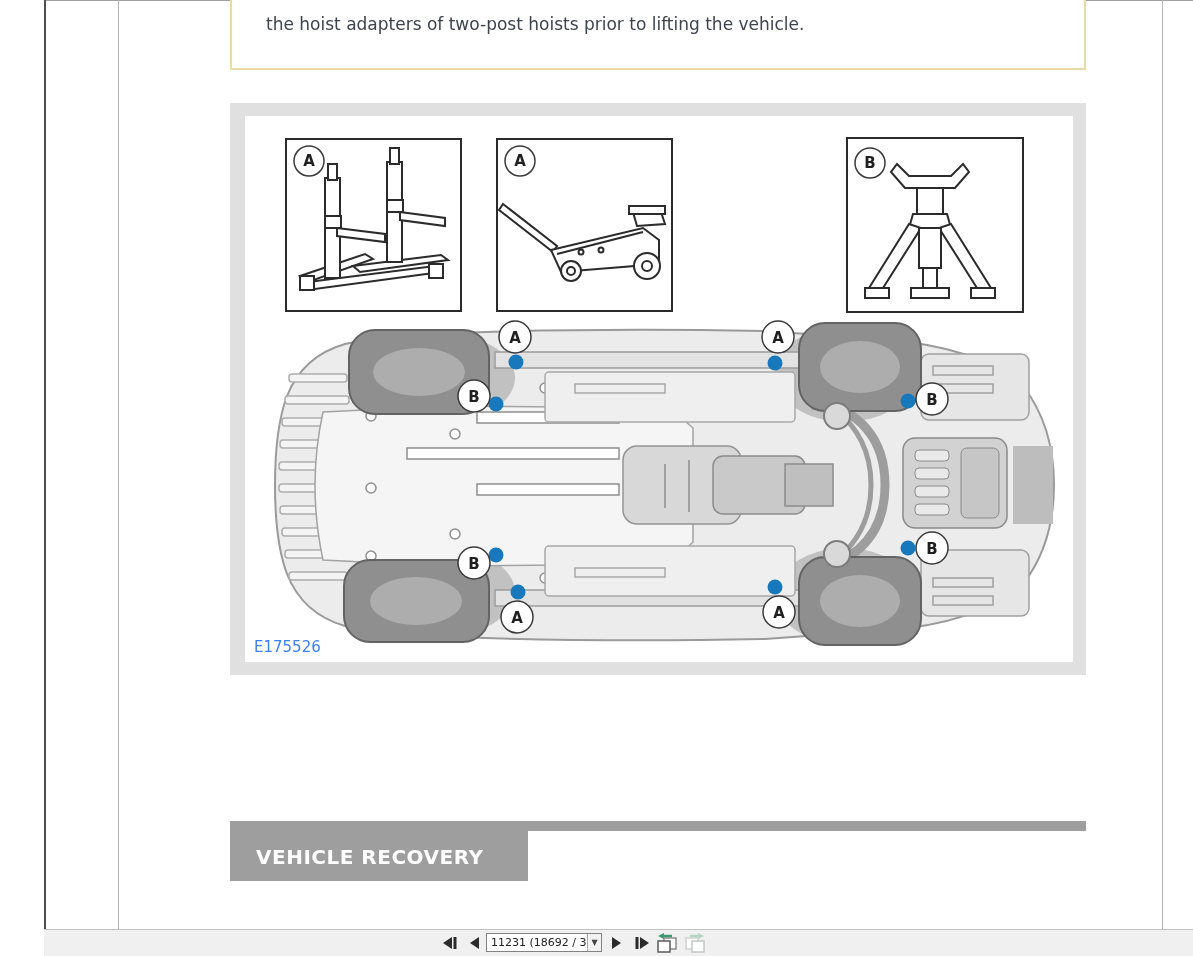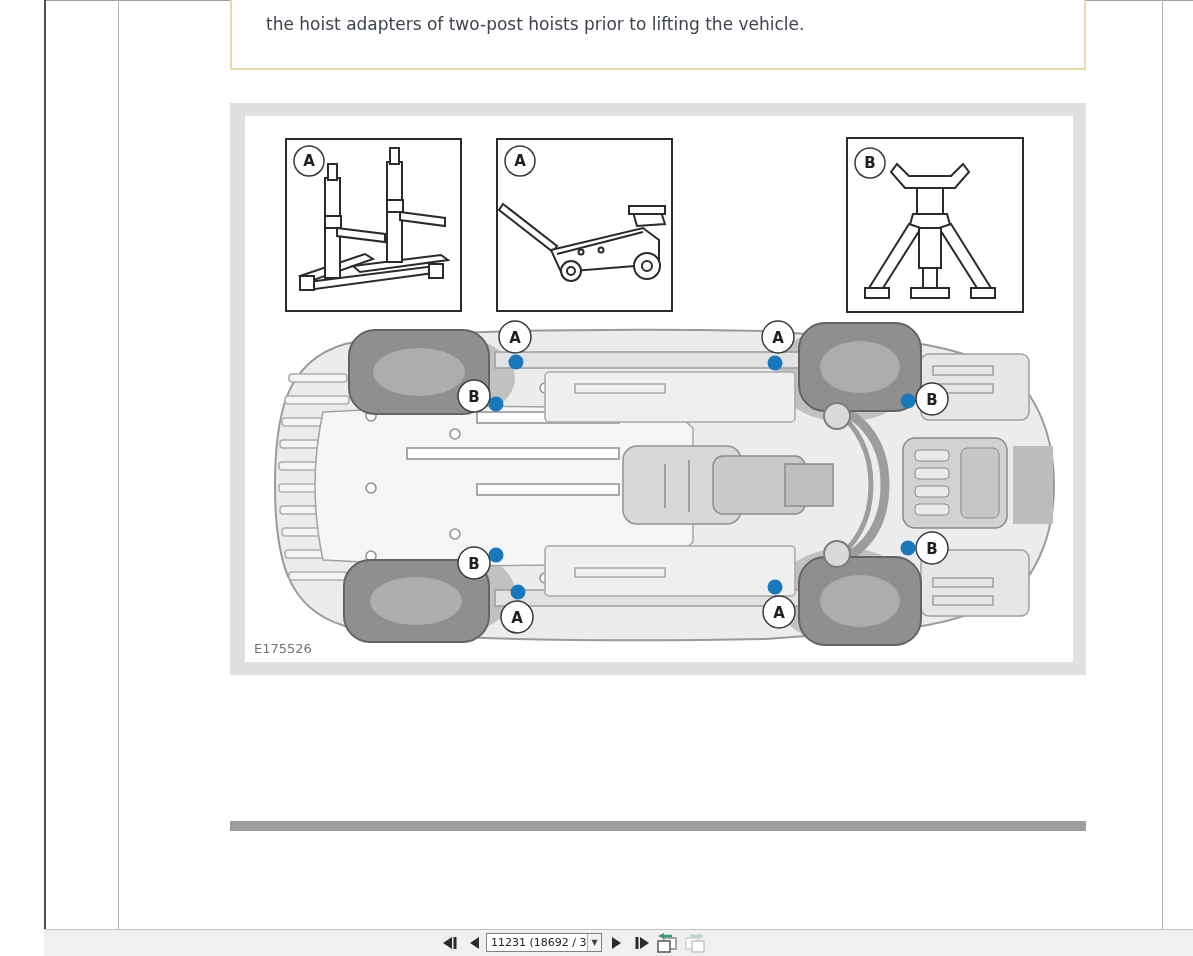--- a/index.html
+++ b/index.html
@@ -15,21 +15,21 @@
 
   
   .note-box { position:absolute; left:186px; top:-26px; width:856px; height:96px;
               border:2px solid #e8dba6; background:#ffffff; }
   .note-box .note-text { position:absolute; left:34px; top:38px; font-size:17px; color:#3d444e; }
 
   
   .figure-panel { position:absolute; left:186px; top:103px; width:856px; height:572px; background:#e0e0e0; }
   .figure-inner { position:absolute; left:15px; top:13px; width:828px; height:546px; background:#ffffff; }
   .figure-inner svg { display:block; }
-  .figure-caption { position:absolute; left:9px; bottom:6px; font-size:13px; color:#737373; }
+  .figure-caption { position:absolute; left:9px; bottom:6px; font-size:15px; color:#3b82f6; }
 
   
   .item-list { position:absolute; left:195px; top:711px; width:700px; }
   .item { font-size:17px; color:#3f4a55; margin-bottom:31px; }
   .item .num { font-weight:bold; color:#20242a; margin-right:6px; }
 
   
   .section-bar { position:absolute; left:186px; top:821px; width:856px; height:10px; background:#9e9e9e; }
   .section-box { position:absolute; left:186px; top:821px; width:298px; height:60px; background:#9e9e9e;
                  display:flex; align-items:center; }
@@ -296,20 +296,23 @@
               <text x="534" y="501.5" text-anchor="middle" font-size="15" font-weight="bold" fill="#1f1f1f">A</text>
             </g>
           </g>
       </svg>
       <div class="figure-caption">E175526</div>
     </div>
   </div>
 
 
   <div class="section-bar"></div>
+  <div class="section-box">
+    <div class="title">VEHICLE RECOVERY</div>
+  </div>
 
   <div class="page-bottom-line"></div>
   <div class="navbar">
 
     <button class="nav-btn" style="left:396px;">
       <svg width="20" height="14" viewBox="0 0 20 14">
         <polygon points="12,1 3,7 12,13" fill="#2b2b2b"></polygon>
         <rect x="13.5" y="1" width="3" height="12" fill="#2b2b2b"></rect>
       </svg>
     </button>

